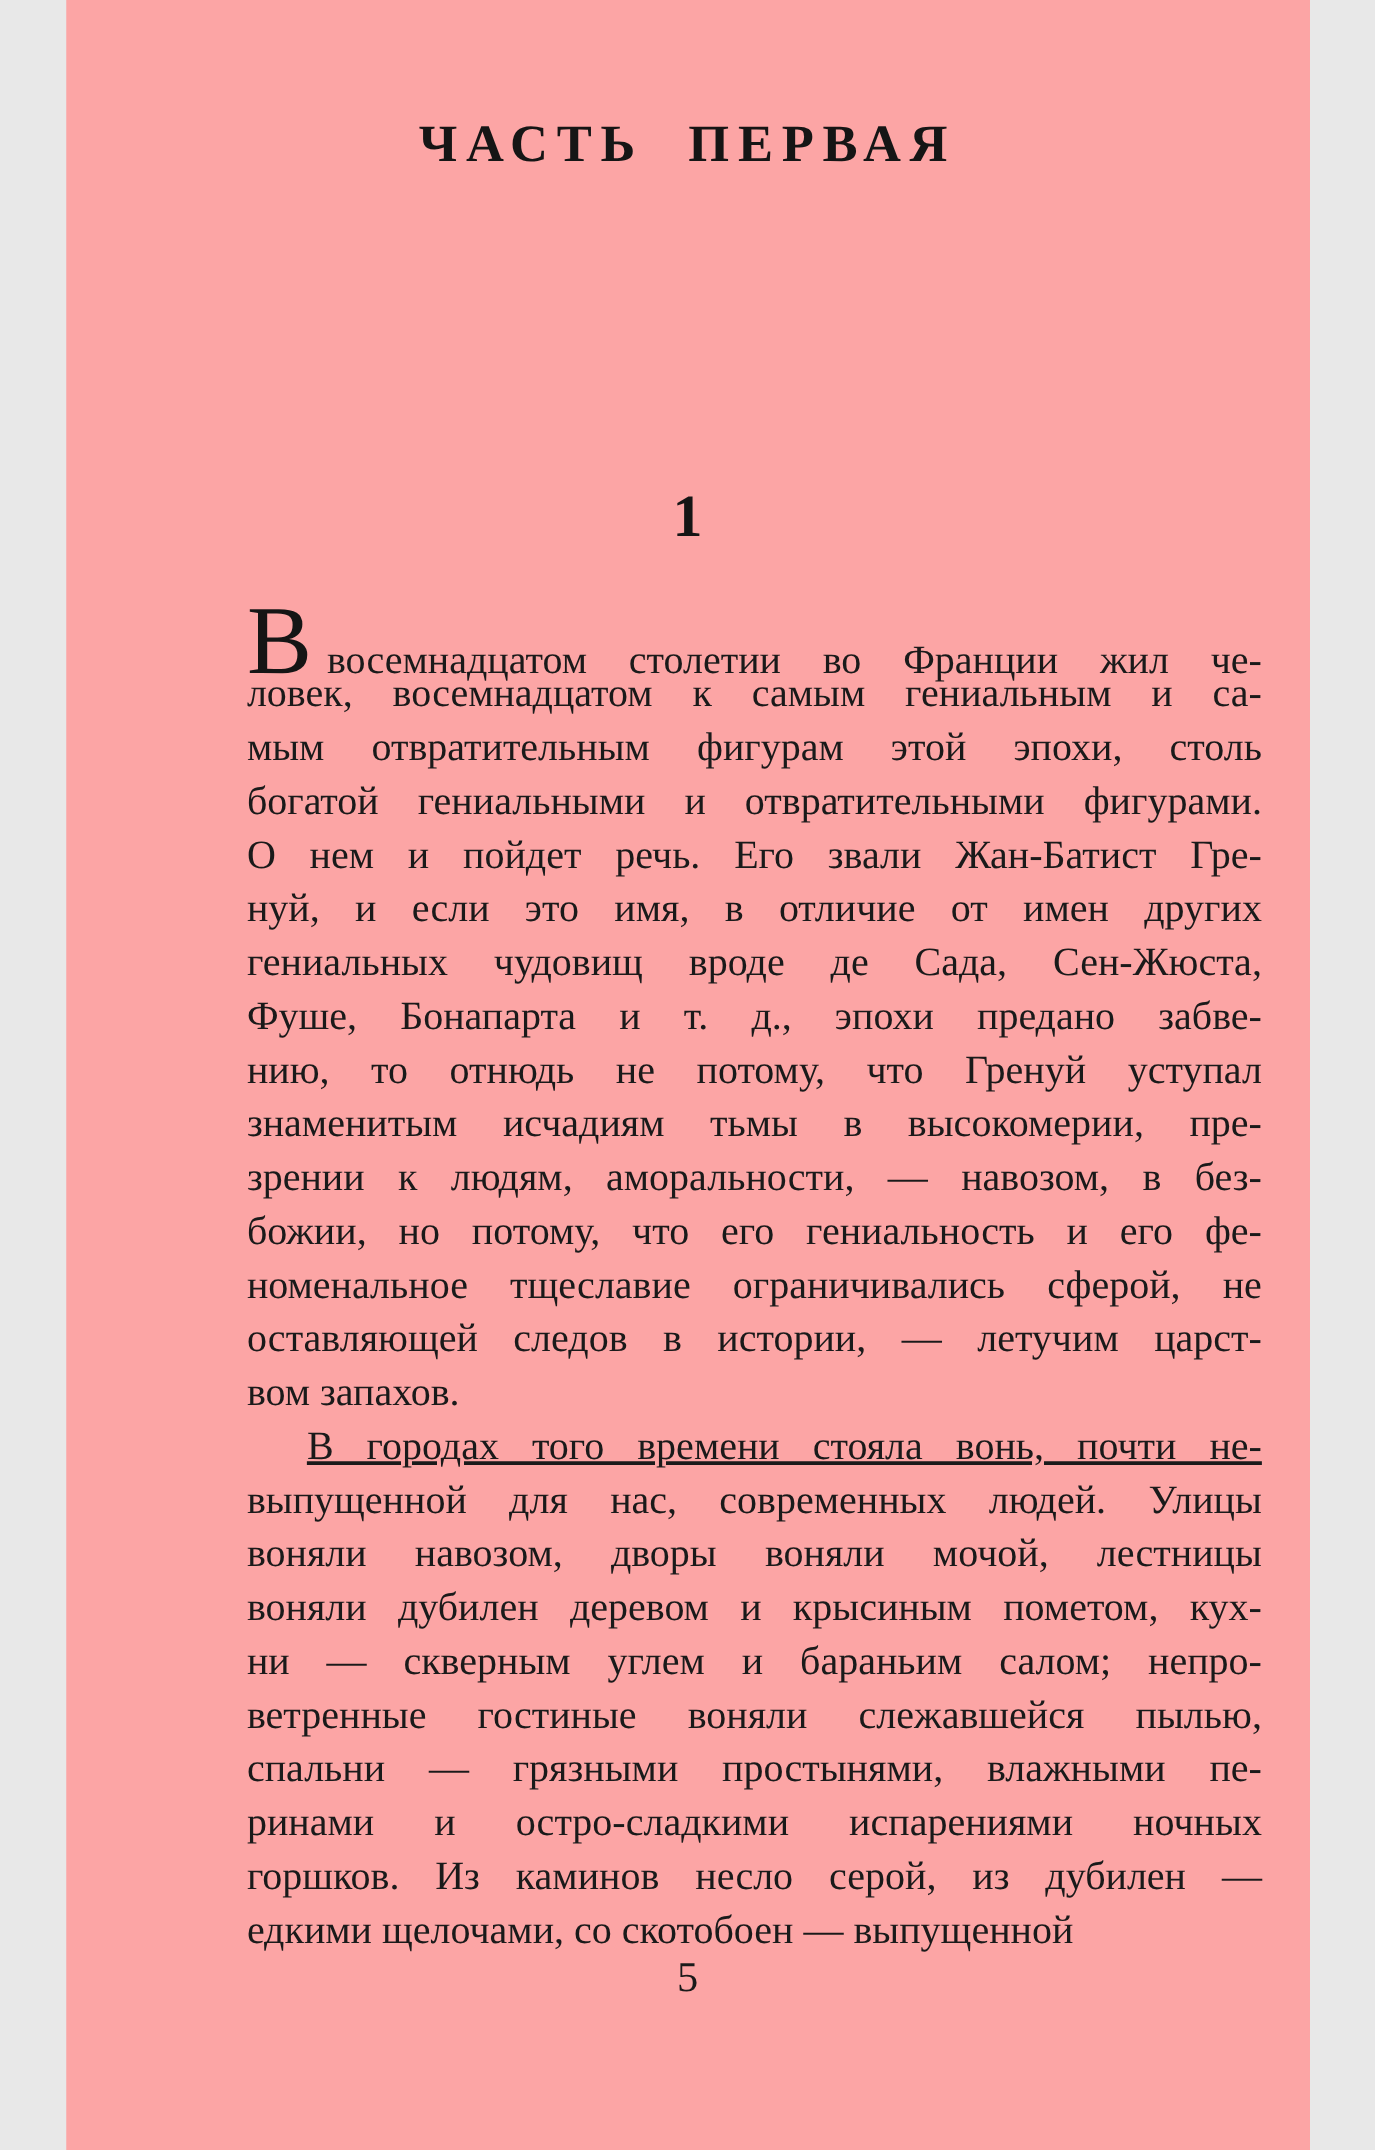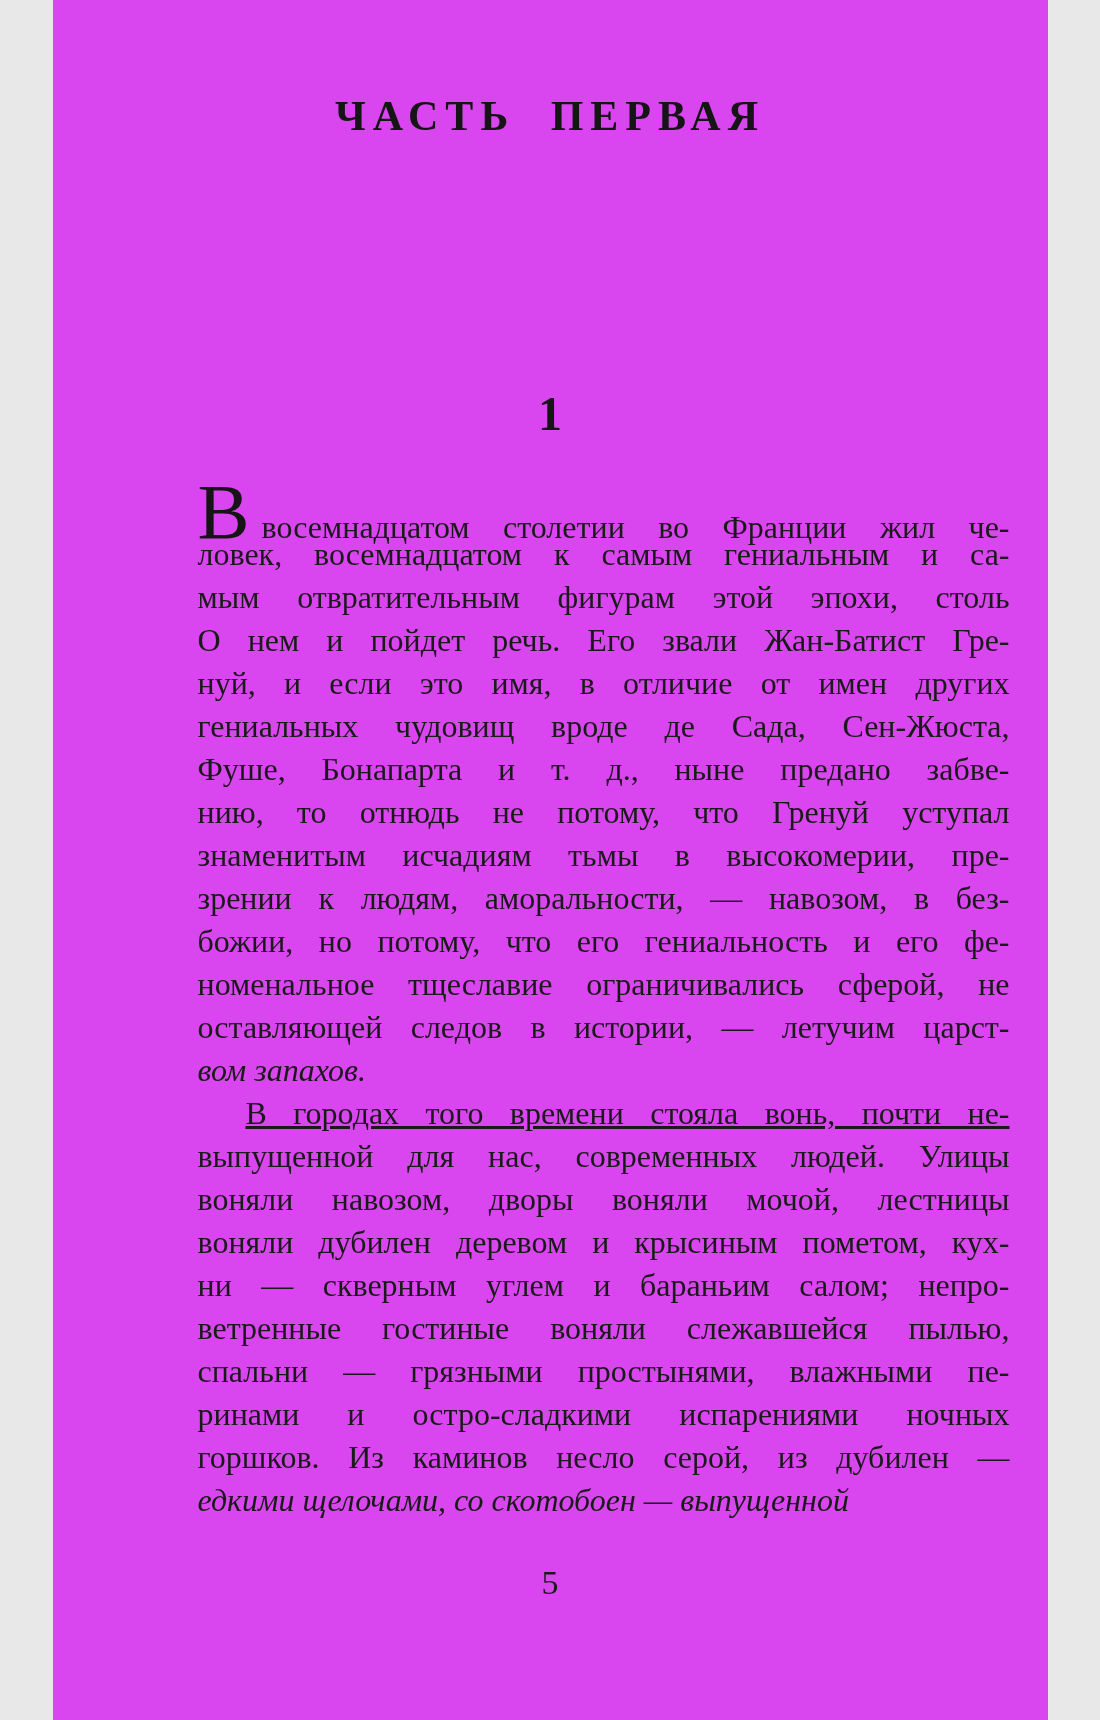--- a/index.html
+++ b/index.html
@@ -5,21 +5,21 @@
   html, body {
     margin: 0;
     padding: 0;
     background: #e8e8e8;
   }
   .sheet {
     position: relative;
     width: 995px;
     height: 1720px;
     margin: 0 auto;
-    background: #d946ef;
+    background: #fca5a5;
     color: #1a1a1a;
     font-family: "Liberation Serif", "DejaVu Serif", serif;
     overflow: hidden;
   }
   .part-title {
     position: absolute;
     top: 95px;
     left: 0;
     width: 100%;
     margin: 0;
@@ -56,21 +56,20 @@
     height: 43px;
     line-height: 43px;
     font-size: 32px;
     white-space: normal;
     text-align: justify;
     text-align-last: justify;
     color: #1a1a1a;
   }
   .line--last {
     text-align-last: left;
-    font-style: italic;
   }
   .line--indent {
     text-indent: 48px;
     text-decoration: underline;
   }
   .initial-cap {
     font-size: 78px;
     line-height: 43px;
     margin-right: 12px;
     color: #151515;
@@ -92,24 +91,25 @@
 <div class="sheet">
   <h1 class="part-title">ЧАСТЬ ПЕРВАЯ</h1>
 
   <div class="chapter-number">1</div>
 
   <div class="body-text">
       <div class="paragraph">
         <div class="line"><span class="initial-cap">В</span>восемнадцатом столетии во Франции жил че-</div>
         <div class="line">ловек, восемнадцатом к самым гениальным и са-</div>
         <div class="line">мым отвратительным фигурам этой эпохи, столь</div>
+        <div class="line">богатой гениальными и отвратительными фигурами.</div>
         <div class="line">О нем и пойдет речь. Его звали Жан-Батист Гре-</div>
         <div class="line">нуй, и если это имя, в отличие от имен других</div>
         <div class="line">гениальных чудовищ вроде де Сада, Сен-Жюста,</div>
-        <div class="line">Фуше, Бонапарта и т. д., ныне предано забве-</div>
+        <div class="line">Фуше, Бонапарта и т. д., эпохи предано забве-</div>
         <div class="line">нию, то отнюдь не потому, что Гренуй уступал</div>
         <div class="line">знаменитым исчадиям тьмы в высокомерии, пре-</div>
         <div class="line">зрении к людям, аморальности, — навозом, в без-</div>
         <div class="line">божии, но потому, что его гениальность и его фе-</div>
         <div class="line">номенальное тщеславие ограничивались сферой, не</div>
         <div class="line">оставляющей следов в истории, — летучим царст-</div>
         <div class="line line--last">вом запахов.</div>
       </div>
       <div class="paragraph">
         <div class="line line--indent">В городах того времени стояла вонь, почти не-</div>

